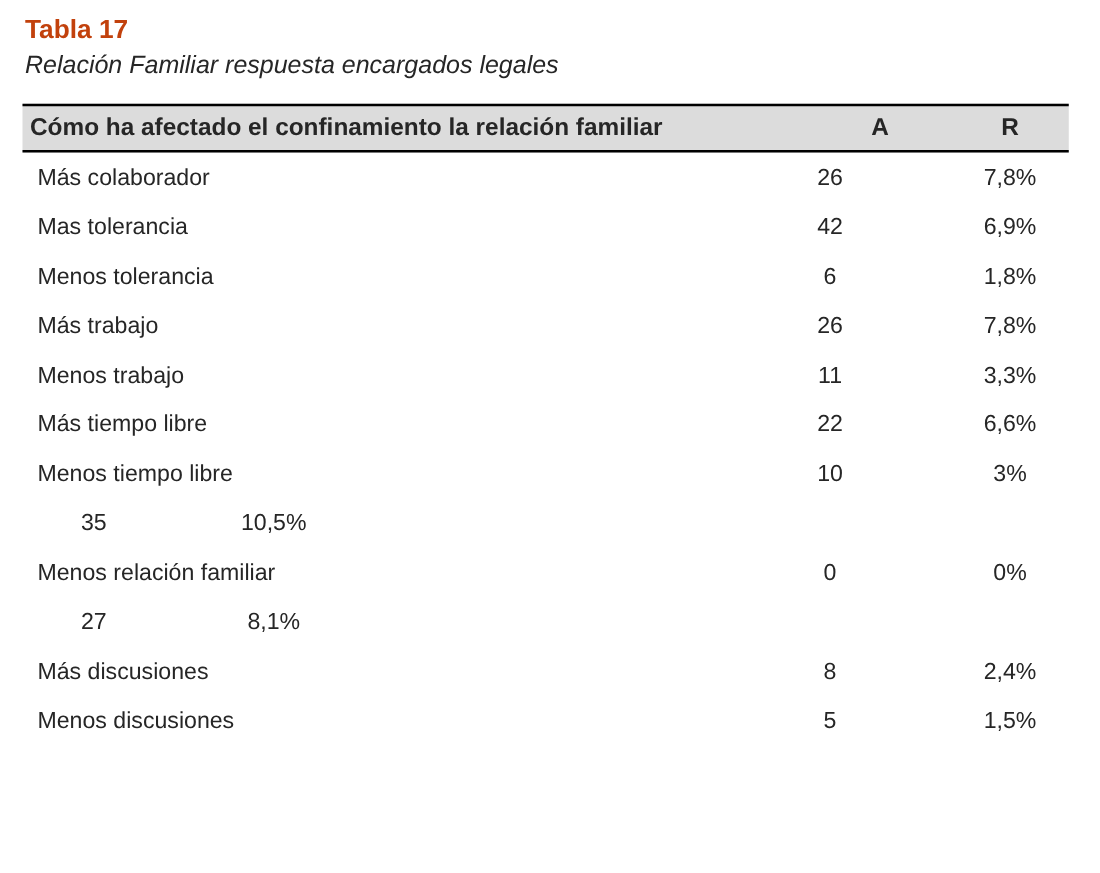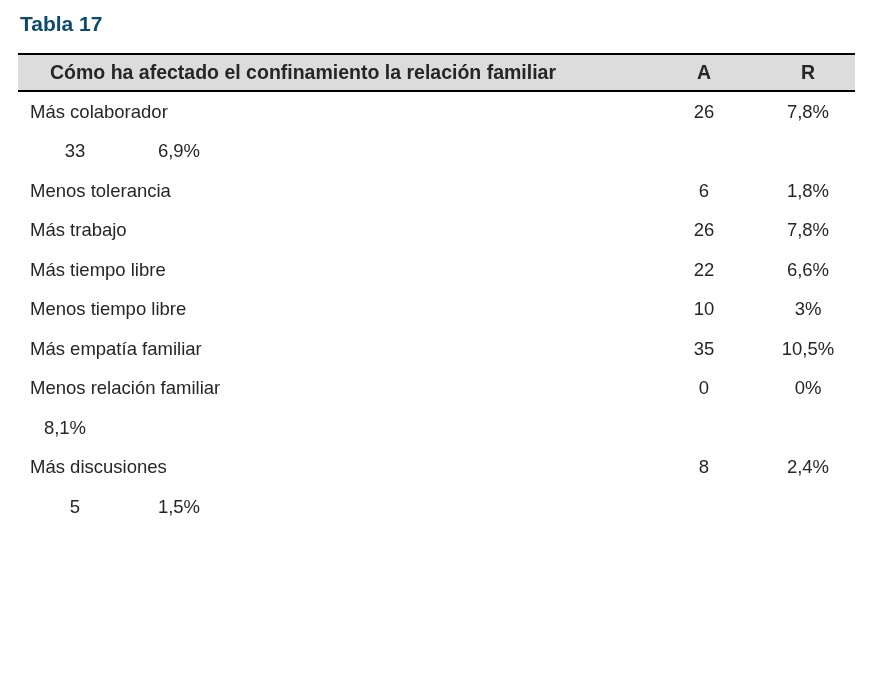--- a/index.html
+++ b/index.html
@@ -19,21 +19,21 @@
     padding-top: 10px;
   }
   .caption {
     margin-left: 20px;
     margin-right: 24px;
   }
   .caption-number {
     font-size: 21px;
     font-weight: 700;
     line-height: 27px;
-    color: #0c4a6e;
+    color: #c2410c;
   }
   .caption-title {
     font-size: 20px;
     font-style: italic;
     line-height: 30px;
     color: #262626;
   }
   .table {
     margin-left: 18px;
     width: 837px;
@@ -48,110 +48,119 @@
     border-bottom: 2px solid #000000;
     font-weight: 700;
     font-size: 19.5px;
     box-sizing: border-box;
   }
   .trow {
     display: flex;
     align-items: center;
     height: 39.5px;
     font-size: 18.5px;
+    gap: 40px;
   }
   .cell { box-sizing: border-box; }
   .col-label { flex: 1 1 auto; }
-  .thead .col-label { padding-left: 32px; }
+  .thead .col-label { padding-left: 6px; }
   .trow  .col-label { padding-left: 12px; }
   .col-a {
     flex: 0 0 114px;
     text-align: center;
   }
   .col-r {
     flex: 0 0 94px;
     text-align: center;
   }
 </style>
 </head>
 <body>
 
 <div class="page">
 
   <div class="caption">
     <div class="caption-number">Tabla 17</div>
+    <div class="caption-title">Relación Familiar respuesta encargados legales</div>
   </div>
 
   <div class="table">
 
     <div class="thead">
       <div class="cell col-label">Cómo ha afectado el confinamiento la relación familiar</div>
       <div class="cell col-a">A</div>
       <div class="cell col-r">R</div>
     </div>
 
     <div class="trow">
       <div class="cell col-label">Más colaborador</div>
       <div class="cell col-a">26</div>
       <div class="cell col-r">7,8%</div>
     </div>
 
 
     <div class="trow">
-      <div class="cell col-a">33</div>
+      <div class="cell col-label">Mas tolerancia</div>
+      <div class="cell col-a">42</div>
       <div class="cell col-r">6,9%</div>
     </div>
 
     <div class="trow">
       <div class="cell col-label">Menos tolerancia</div>
       <div class="cell col-a">6</div>
       <div class="cell col-r">1,8%</div>
     </div>
 
     <div class="trow">
       <div class="cell col-label">Más trabajo</div>
       <div class="cell col-a">26</div>
       <div class="cell col-r">7,8%</div>
     </div>
 
+    <div class="trow">
+      <div class="cell col-label">Menos trabajo</div>
+      <div class="cell col-a">11</div>
+      <div class="cell col-r">3,3%</div>
+    </div>
 
     <div class="trow">
       <div class="cell col-label">Más tiempo libre</div>
       <div class="cell col-a">22</div>
       <div class="cell col-r">6,6%</div>
     </div>
 
     <div class="trow">
       <div class="cell col-label">Menos tiempo libre</div>
       <div class="cell col-a">10</div>
       <div class="cell col-r">3%</div>
     </div>
 
     <div class="trow">
-      <div class="cell col-label">Más empatía familiar</div>
       <div class="cell col-a">35</div>
       <div class="cell col-r">10,5%</div>
     </div>
 
     <div class="trow">
       <div class="cell col-label">Menos relación familiar</div>
       <div class="cell col-a">0</div>
       <div class="cell col-r">0%</div>
     </div>
 
 
     <div class="trow">
+      <div class="cell col-a">27</div>
       <div class="cell col-r">8,1%</div>
     </div>
 
     <div class="trow">
       <div class="cell col-label">Más discusiones</div>
       <div class="cell col-a">8</div>
       <div class="cell col-r">2,4%</div>
     </div>
 
     <div class="trow">
+      <div class="cell col-label">Menos discusiones</div>
       <div class="cell col-a">5</div>
       <div class="cell col-r">1,5%</div>
     </div>
 
   </div>
 </div>
 
 </body></html>

